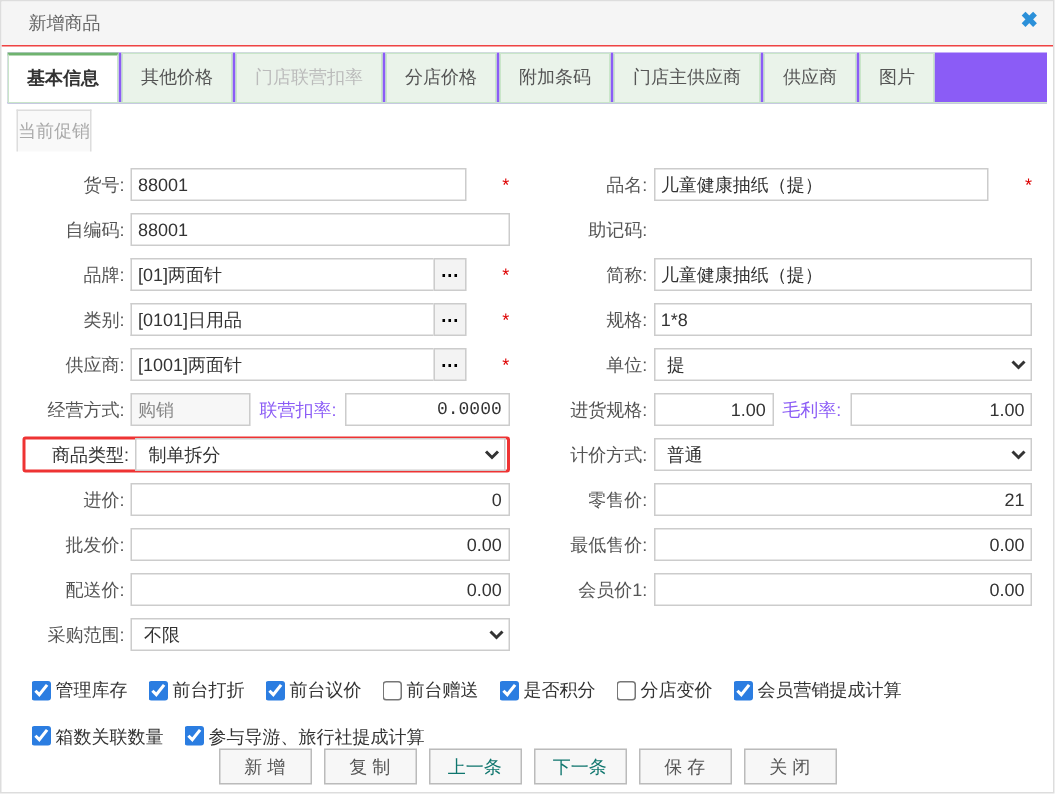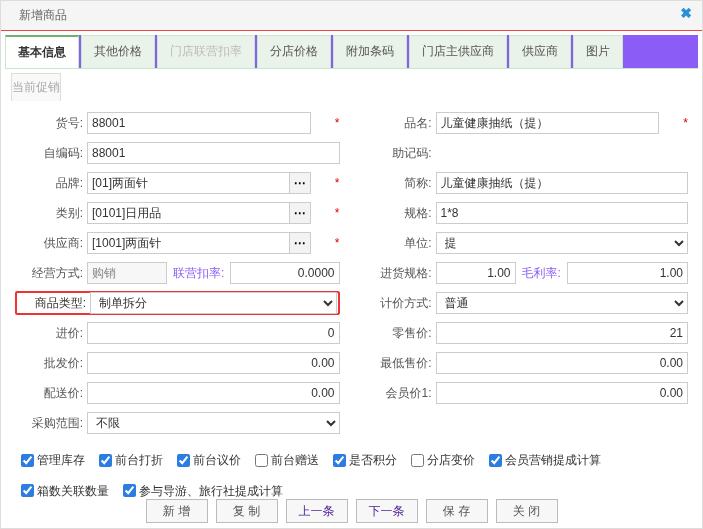--- a/index.html
+++ b/index.html
@@ -27,21 +27,21 @@
 .hl{border:2px solid #e33!important;border-radius:2px;padding:1px}
 .hl .lbl{color:#333}
 .split{display:flex;gap:6px;flex:1}
 .split .lbl2{color:#8b5cf6;white-space:nowrap;padding-top:3px}
 .split input{width:72px}
 .chkarea{padding:4px 20px 6px 20px;line-height:22px;color:#333}
 .chkarea label{margin-right:14px;display:inline-flex;align-items:center;gap:3px;cursor:pointer}
 .chkarea input[type=checkbox]{width:13px;height:13px;accent-color:#2b7de1}
 .footer{position:absolute;bottom:6px;left:0;right:0;display:flex;justify-content:center;gap:8px}
 .btn{min-width:62px;height:24px;border:1px solid #bbb;background:#f7f7f7;color:#555;cursor:pointer;padding:0 0}
-.btn:disabled{color:#4c1d95}
+.btn:disabled{color:#0f766e}
 </style>
 </head>
 <body>
 
 <div class="titlebar">
   <span>新增商品</span>
   <span class="close-x">✖</span>
 </div>
 
 <div class="tabs">
@@ -102,21 +102,21 @@
             <div class="picker-btn">⋯</div>
           </div>
           <span class="req">*</span>
         </div>
       </div>
     <div class="row">
         <div class="lbl">经营方式:</div>
         <div class="split">
           <input type="text" readonly="" style="width: 80px;" value="购销">
           <div class="lbl2">联营扣率:</div>
-          <input type="text" class="num" style="flex: 1 1 0%;" value="0.0000">
+          <input type="text" class="num" style="flex: 1 1 0%; font-family: Liberation Mono, monospace;" value="0.0000">
         </div>
       </div>
     <div class="row hl">
         <div class="lbl">商品类型:</div>
         <div class="fld">
           <select><option>制单拆分</option></select>
         </div>
       </div>
     <div class="row">
         <div class="lbl">进价:</div>

